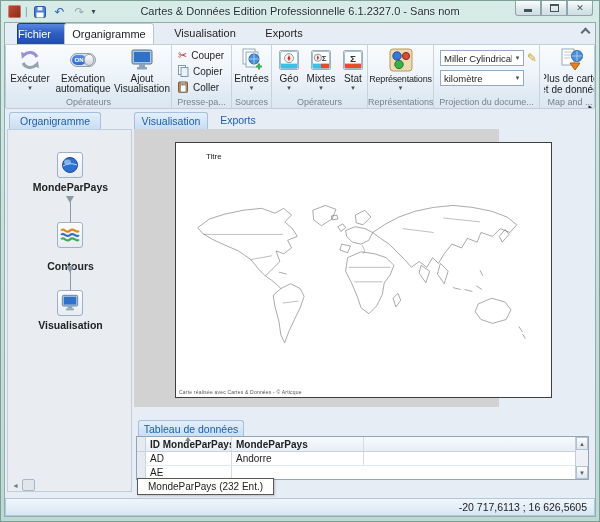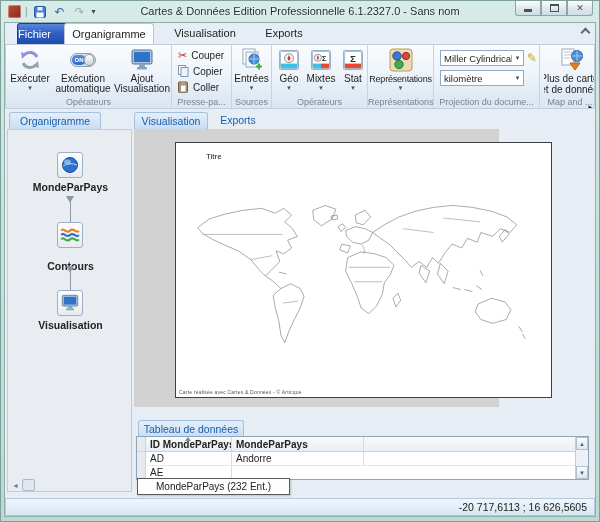--- a/index.html
+++ b/index.html
@@ -130,21 +130,21 @@
   .td-c2 { width:132px; padding-left:4px; border-right:1px solid #d6dce4; font-size:10px; line-height:14px; flex:none;
     white-space:nowrap; overflow:hidden; }
   .tbl-head .td-c1,.tbl-head .td-c2 { font-weight:bold; color:#222; line-height:15px; }
   .sort-mark { position:absolute; left:48px; top:0px; width:0; height:0;
     border-left:3px solid transparent; border-right:3px solid transparent; border-bottom:4px solid #7c8894; }
   .tbl-scroll { position:absolute; right:0; top:0; bottom:0; width:13px; background:#edf1f6; border-left:1px solid #c3cdd9; }
   .tbl-scroll .sb { position:absolute; left:0; right:0; height:13px; background:linear-gradient(180deg,#fbfcfd,#dfe6ee);
     border:1px solid #b3c0ce; font-size:6px; color:#55606a; text-align:center; line-height:12px; }
   .sb-up { top:0; } .sb-down { bottom:0; }
 
-  .tooltip { position:absolute; left:136px; top:477px; height:17px; padding:0 18px;
+  .tooltip { position:absolute; left:136px; top:477px; height:17px; padding:0 10px;
     background:#fefefc; border:1px solid #5a5a5a; font-size:10px; line-height:15px; color:#222;
     box-shadow:1px 1px 2px #00000033; z-index:9; white-space:nowrap; }
 
   
   .statusbar { position:absolute; left:4px; right:4px; top:497px; height:18px;
     background:linear-gradient(180deg,#eff6fc,#d8e7f4); border:1px solid #b5c8da; }
   .status-left { position:absolute; left:7px; top:2px; font-size:10.5px; color:#222; }
   .status-right { position:absolute; right:7px; top:2px; font-size:10.5px; color:#222; }
 </style>
 </head>

